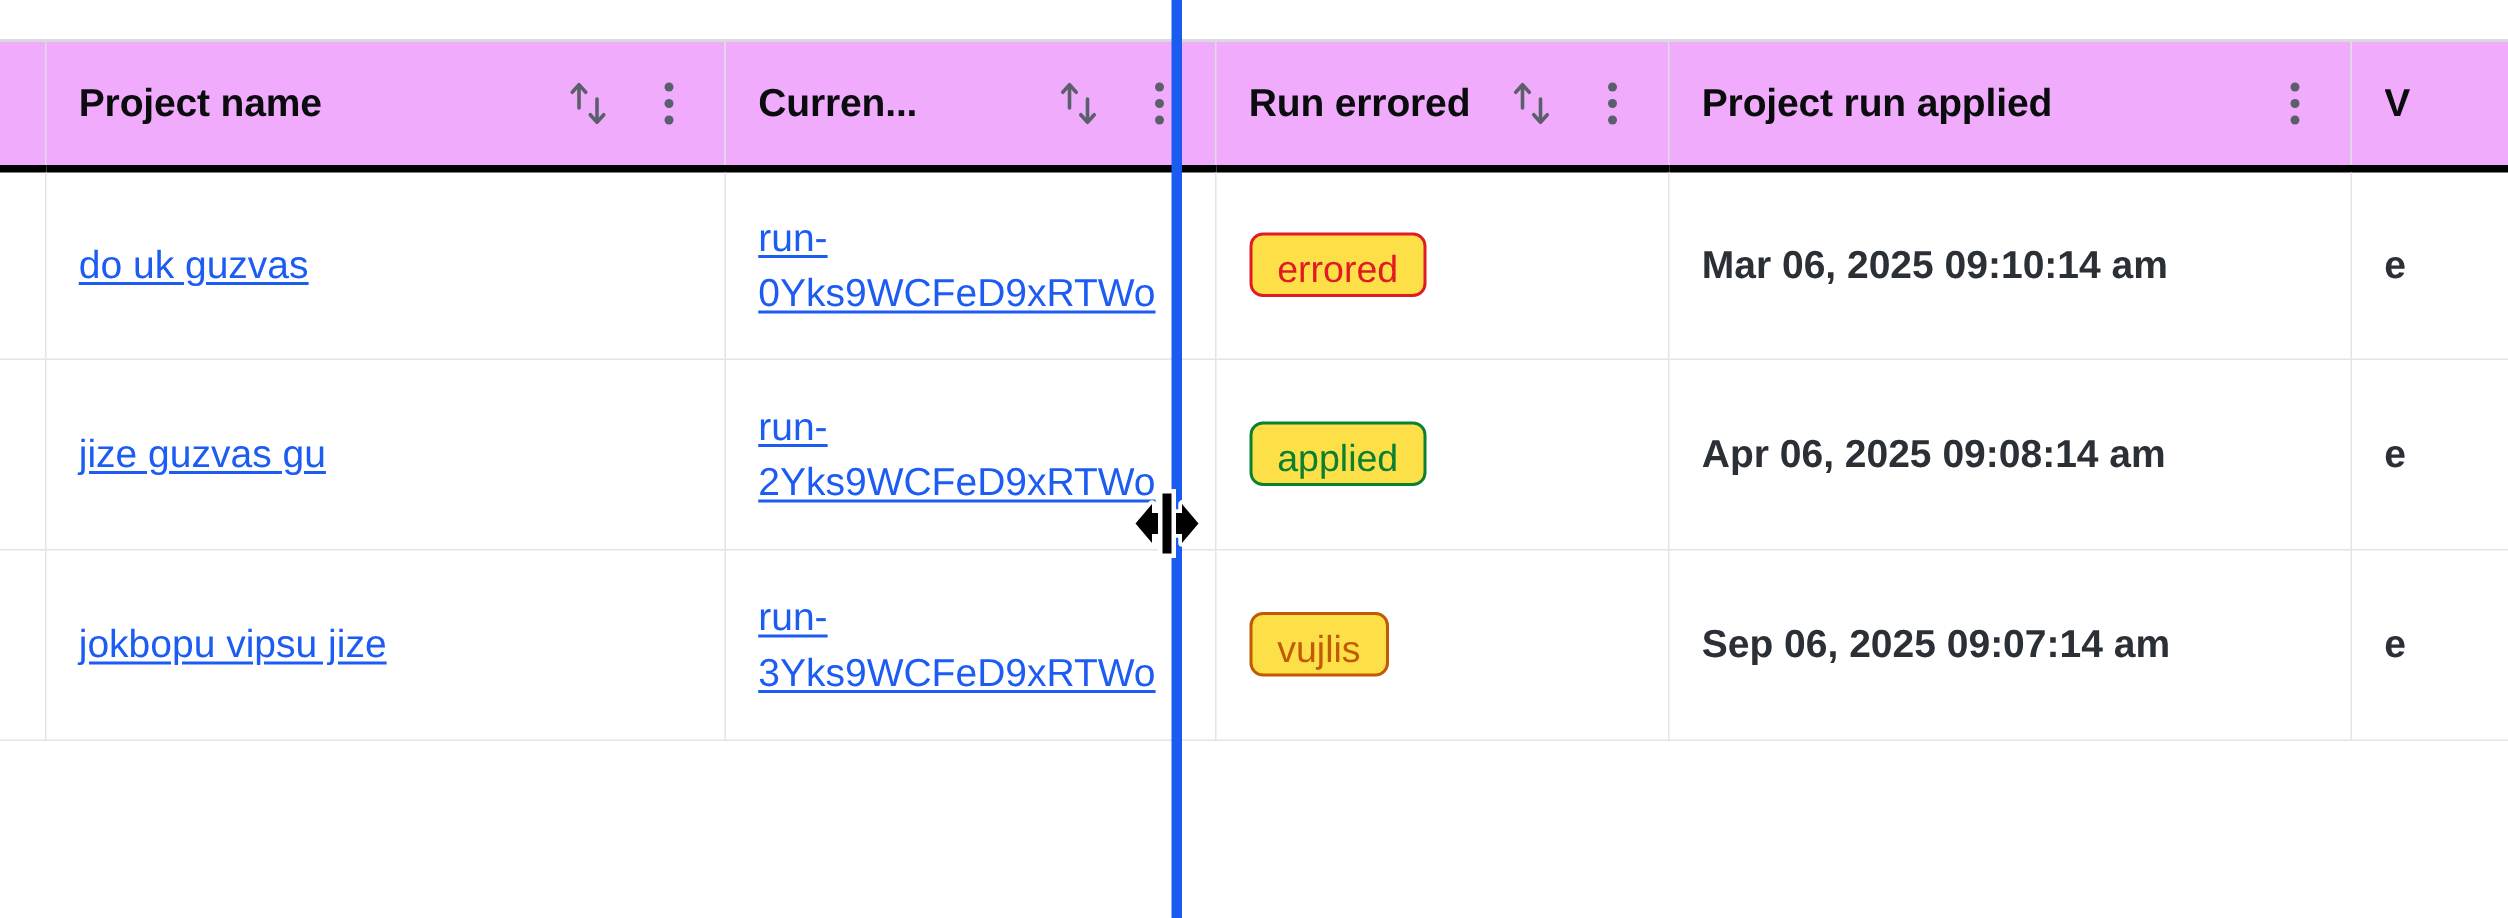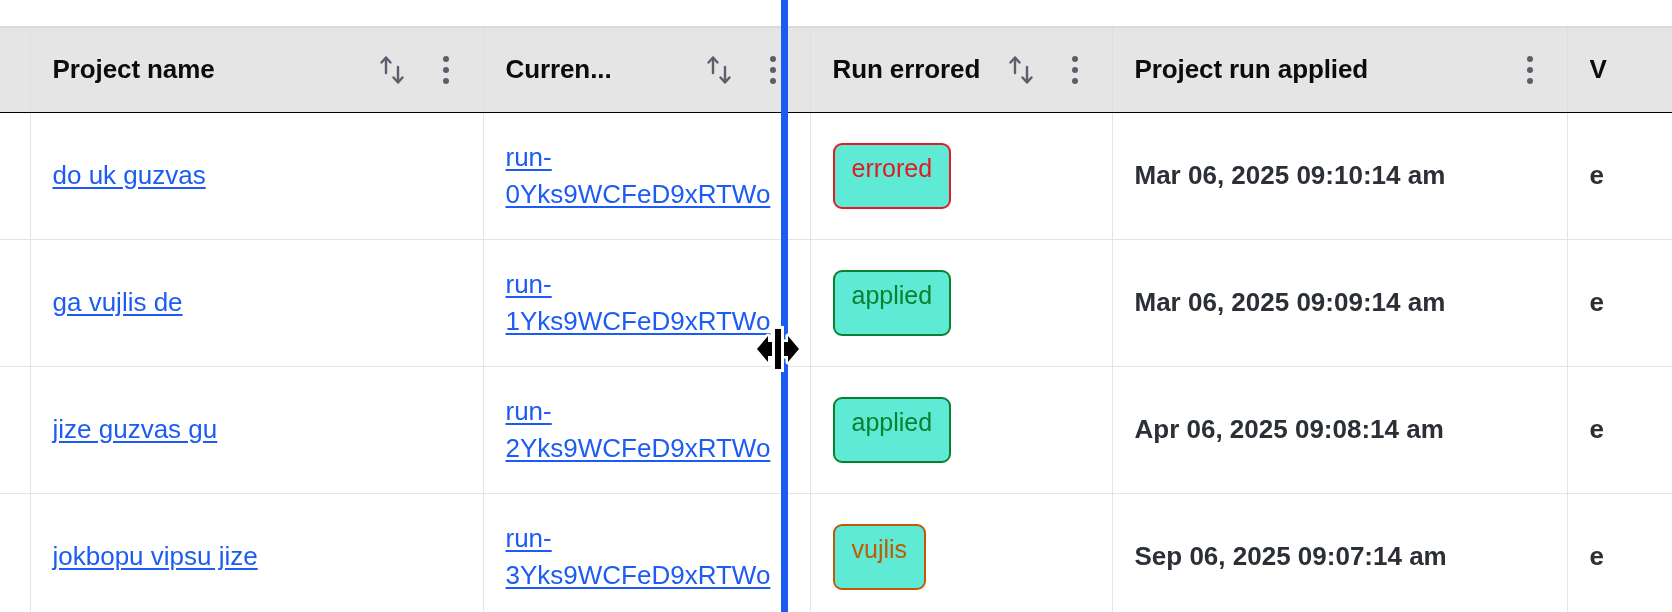--- a/index.html
+++ b/index.html
@@ -32,25 +32,25 @@
 
   
   col.c-select   { width: 30px;  }
   col.c-project  { width: 453px; }
   col.c-run      { width: 327px; }
   col.c-status   { width: 302px; }
   col.c-applied  { width: 455px; }
   col.c-extra    { width: 105px; }
 
   thead th {
-    background: #e5e5e5;
+    background: #f0abfc;
     height: 84px;
     padding: 0 22px;
     border-right: 1px solid #dcdee2;
-    border-bottom: 1px solid #000000;
+    border-bottom: 5px solid #000000;
     vertical-align: middle;
     box-sizing: border-box;
     margin-top: 48px;
   }
   thead th.sel-th { padding: 0; border-right: 1px solid #dcdee2; }
 
   .th-inner {
     display: flex;
     align-items: center;
     gap: 0;
@@ -121,24 +121,24 @@
     color: #2b2f36;
     white-space: nowrap;
     font-weight: bold;
   }
 
   
   .badge {
     display: inline-block;
     font-size: 25px;
     line-height: 1;
-    padding: 11px 17px 26px;
+    padding: 11px 17px 3px;
     border-radius: 9px;
     border: 2px solid currentColor;
-    background: #5eead4;
+    background: #fde047;
     white-space: nowrap;
   }
   .badge.errored { color: #e01b24; }
   .badge.applied { color: #0a8030; }
   .badge.planned { color: #bf5b04; }
 
   
   .resize-line {
     position: absolute;
     top: 0;
@@ -277,38 +277,20 @@
             <span class="badge errored">errored</span>
           </td>
           <td>
             <span class="cell-text">Mar 06, 2025 09:10:14 am</span>
           </td>
           <td>
             <span class="cell-text">e</span>
           </td>
         </tr>
 
-        <tr>
-          <td class="sel-td"></td>
-          <td>
-            <a class="cell-link">ga vujlis de</a>
-          </td>
-          <td>
-            <a class="cell-link">run-1Yks9WCFeD9xRTWo</a>
-          </td>
-          <td>
-            <span class="badge applied">applied</span>
-          </td>
-          <td>
-            <span class="cell-text">Mar 06, 2025 09:09:14 am</span>
-          </td>
-          <td>
-            <span class="cell-text">e</span>
-          </td>
-        </tr>
 
         <tr>
           <td class="sel-td"></td>
           <td>
             <a class="cell-link">jize guzvas gu</a>
           </td>
           <td>
             <a class="cell-link">run-2Yks9WCFeD9xRTWo</a>
           </td>
           <td>

